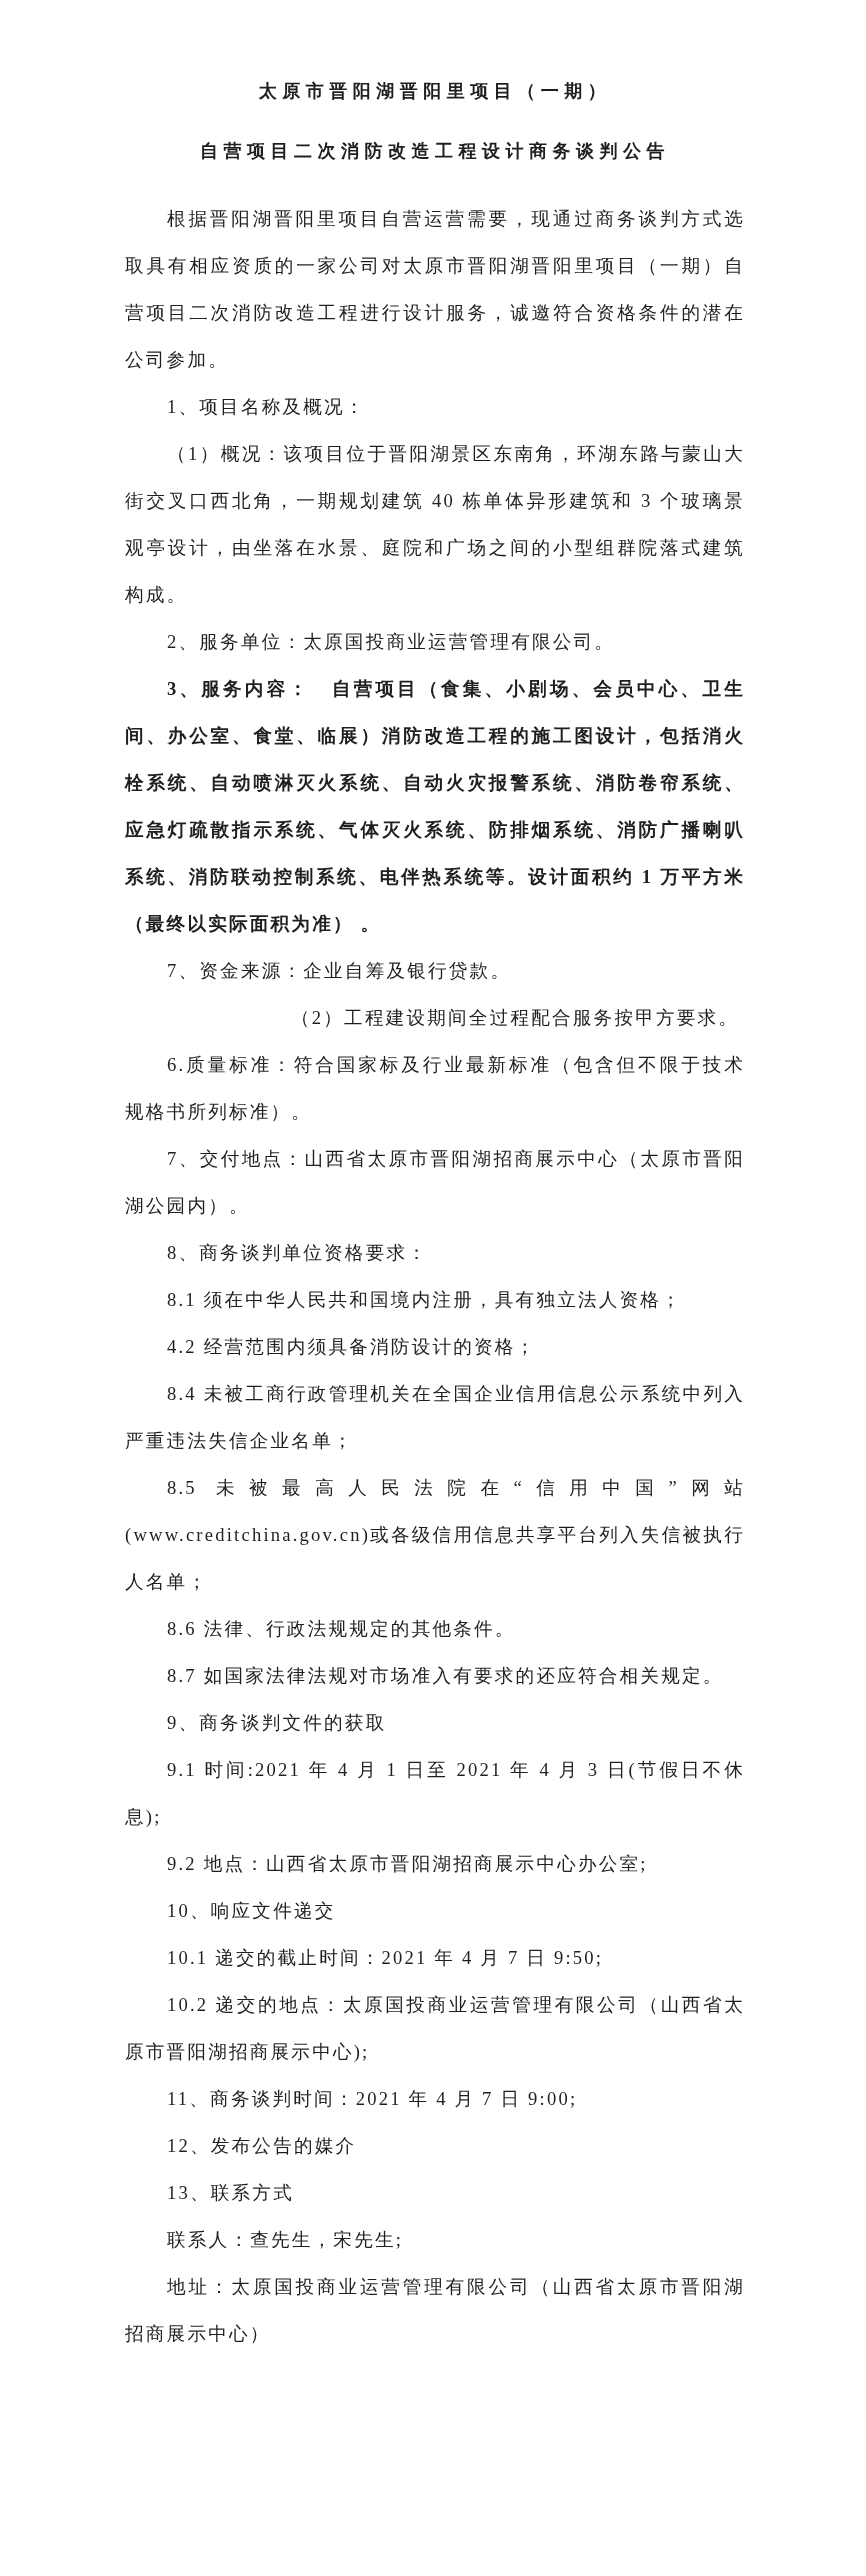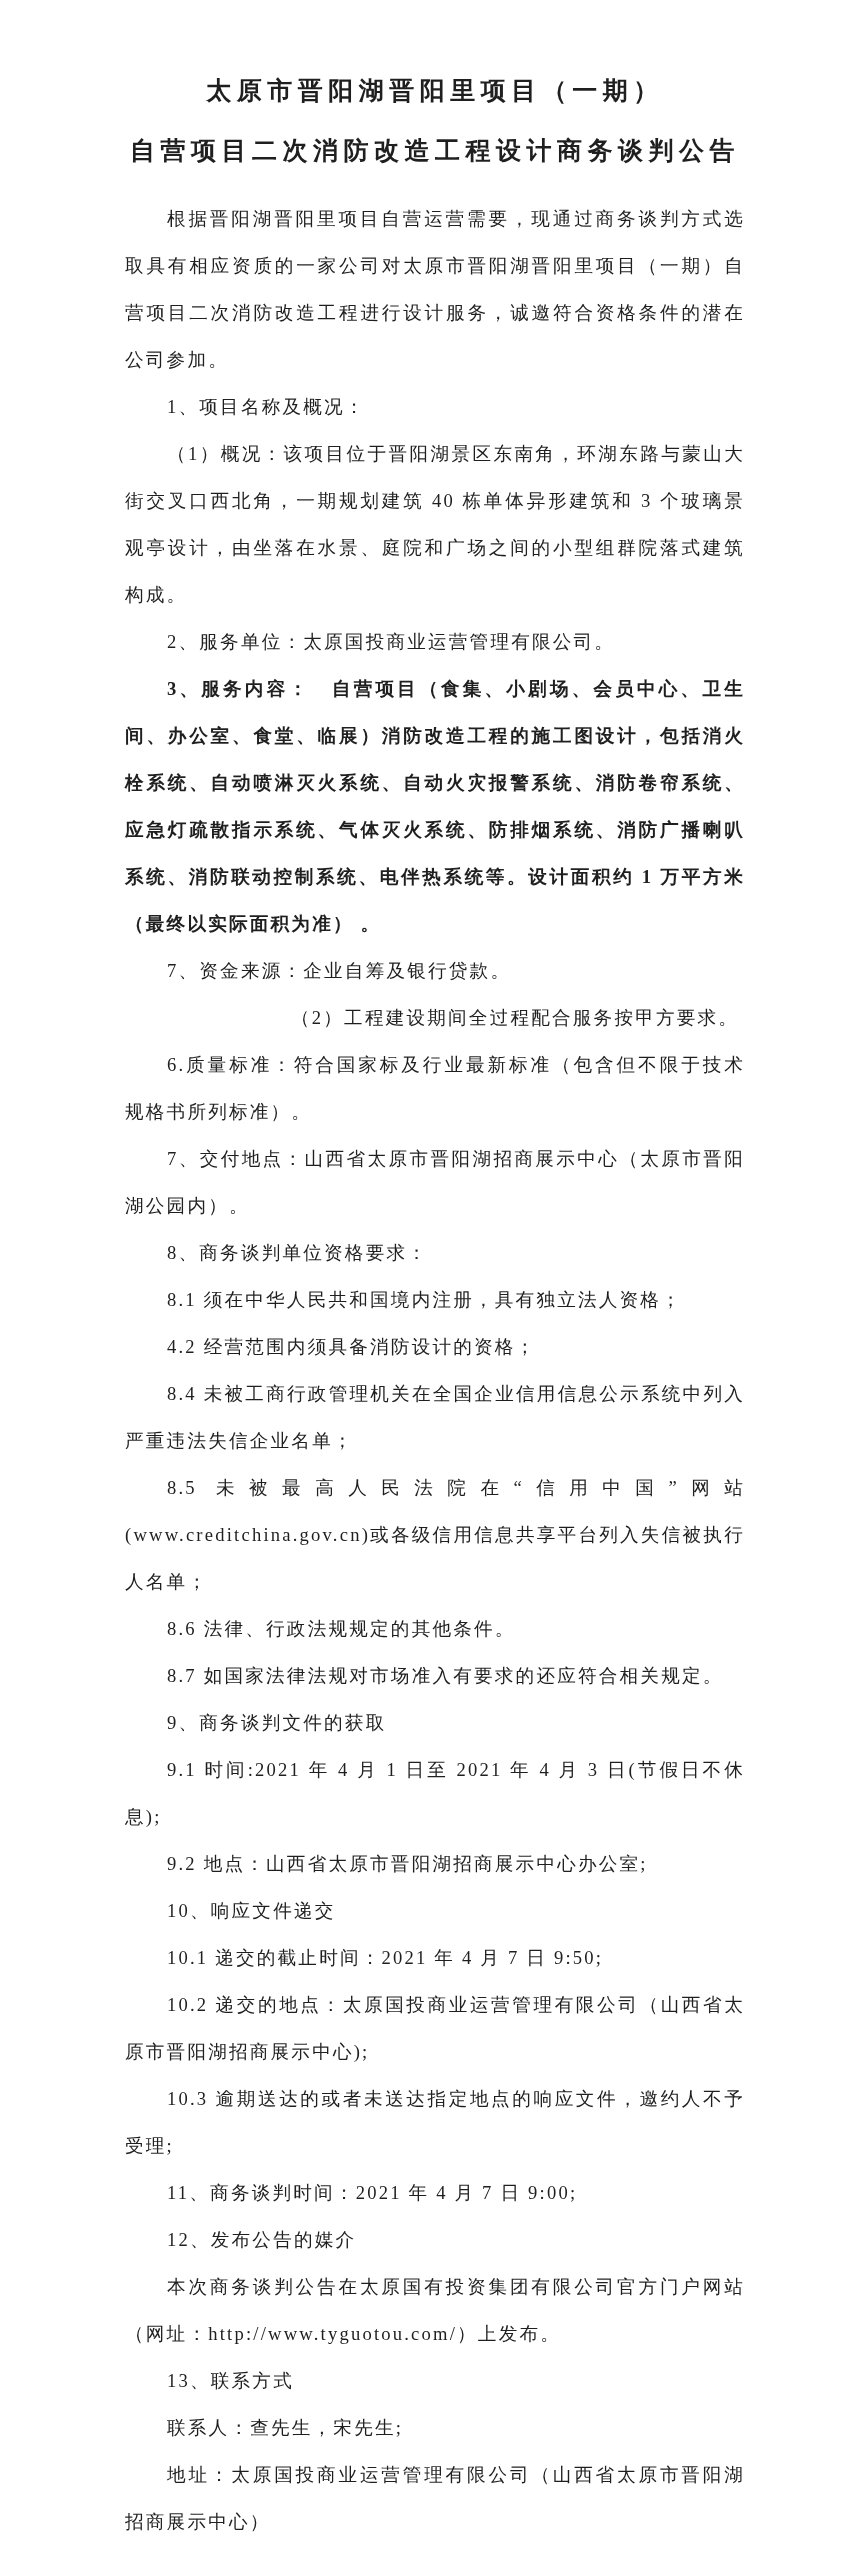--- a/index.html
+++ b/index.html
@@ -16,21 +16,21 @@
   .page {
     box-sizing: border-box;
     width: 867px;
     min-height: 2576px;
     padding: 61px 122px 44px 125px;
     background: #ffffff;
   }
   .doc-title {
     margin: 0;
     text-align: center;
-    font-size: 25px;
+    font-size: 18px;
     font-weight: bold;
     line-height: 60px;
     letter-spacing: 5.5px;
   }
   .doc-body {
     margin-top: 14px;
     font-size: 18.6px;
     letter-spacing: 2.2px;
     line-height: 47px;
     text-align: justify;
@@ -68,24 +68,22 @@
         <p style="text-indent: 42px;">8.4 未被工商行政管理机关在全国企业信用信息公示系统中列入严重违法失信企业名单；</p>
         <p style="text-indent: 42px;">8.5 未被最高人民法院在“信用中国”网站(www.creditchina.gov.cn)或各级信用信息共享平台列入失信被执行人名单；</p>
         <p style="text-indent: 42px;">8.6 法律、行政法规规定的其他条件。</p>
         <p style="text-indent: 42px;">8.7 如国家法律法规对市场准入有要求的还应符合相关规定。</p>
         <p style="text-indent: 42px;">9、商务谈判文件的获取</p>
         <p style="text-indent: 42px;">9.1 时间:2021 年 4 月 1 日至 2021 年 4 月 3 日(节假日不休息);</p>
         <p style="text-indent: 42px;">9.2 地点：山西省太原市晋阳湖招商展示中心办公室;</p>
         <p style="text-indent: 42px;">10、响应文件递交</p>
         <p style="text-indent: 42px;">10.1 递交的截止时间：2021 年 4 月 7 日 9:50;</p>
         <p style="text-indent: 42px;">10.2 递交的地点：太原国投商业运营管理有限公司（山西省太原市晋阳湖招商展示中心);</p>
-        <p style="text-indent: 42px;">10.3 逾期送达的或者未送达指定地点的响应文件，邀约人不予受理;</p>
         <p style="text-indent: 42px;">11、商务谈判时间：2021 年 4 月 7 日 9:00;</p>
         <p style="text-indent: 42px;">12、发布公告的媒介</p>
-        <p style="text-indent: 42px;">本次商务谈判公告在太原国有投资集团有限公司官方门户网站（网址：http://www.tyguotou.com/）上发布。</p>
         <p style="text-indent: 42px;">13、联系方式</p>
         <p style="text-indent: 42px;">联系人：查先生，宋先生;</p>
         <p style="text-indent: 42px;">地址：太原国投商业运营管理有限公司（山西省太原市晋阳湖招商展示中心）</p>
       </div>
 
   </div>
 
 </div>
 
 

